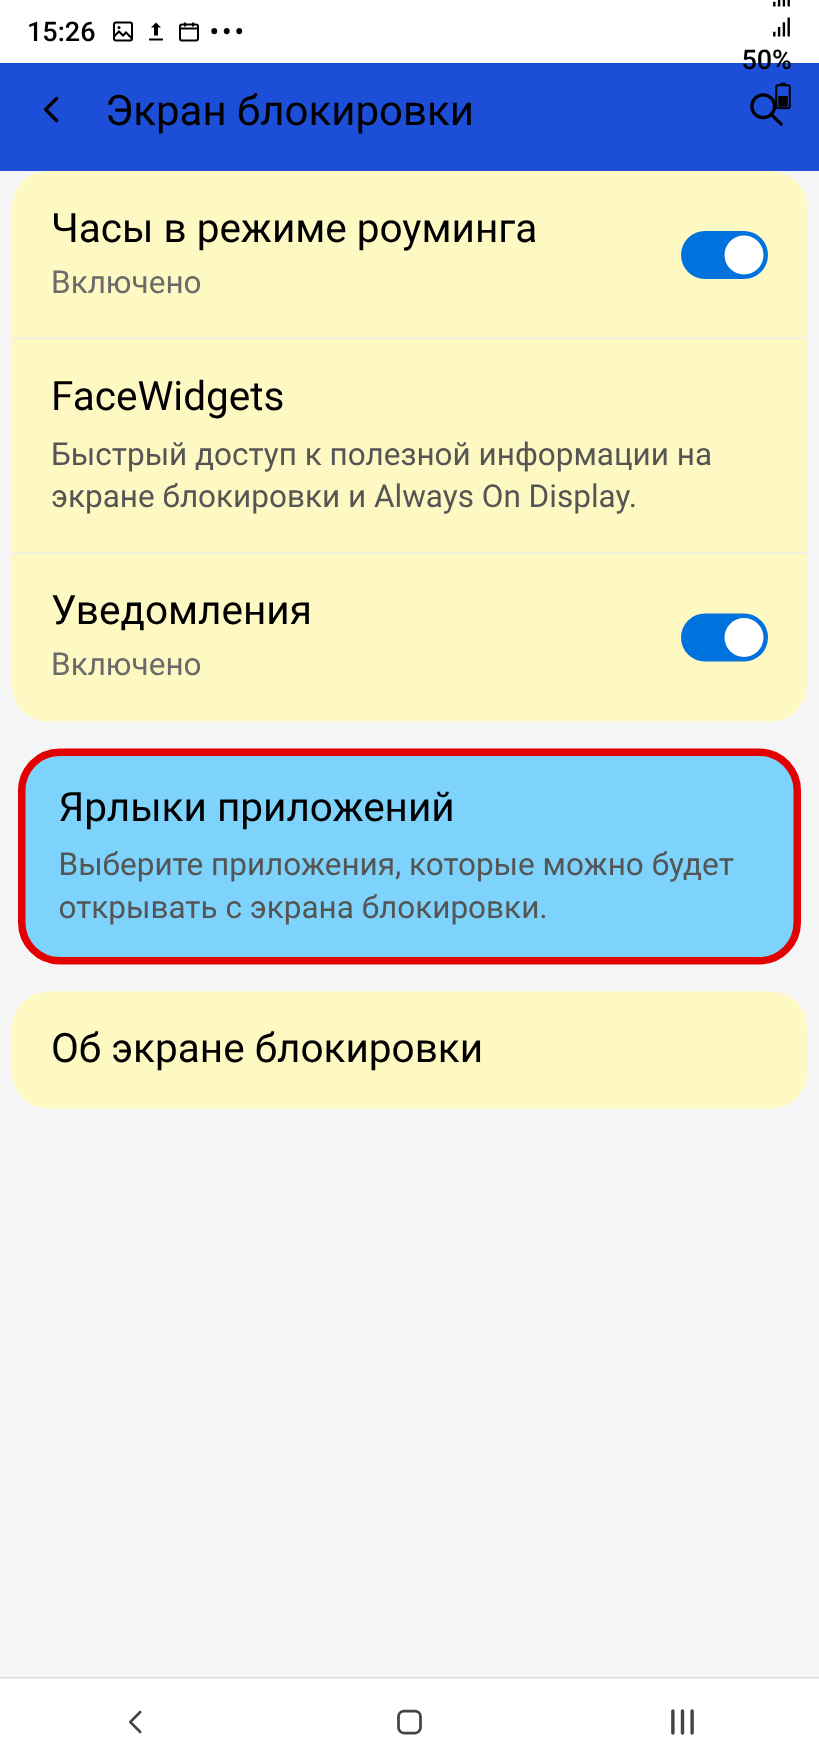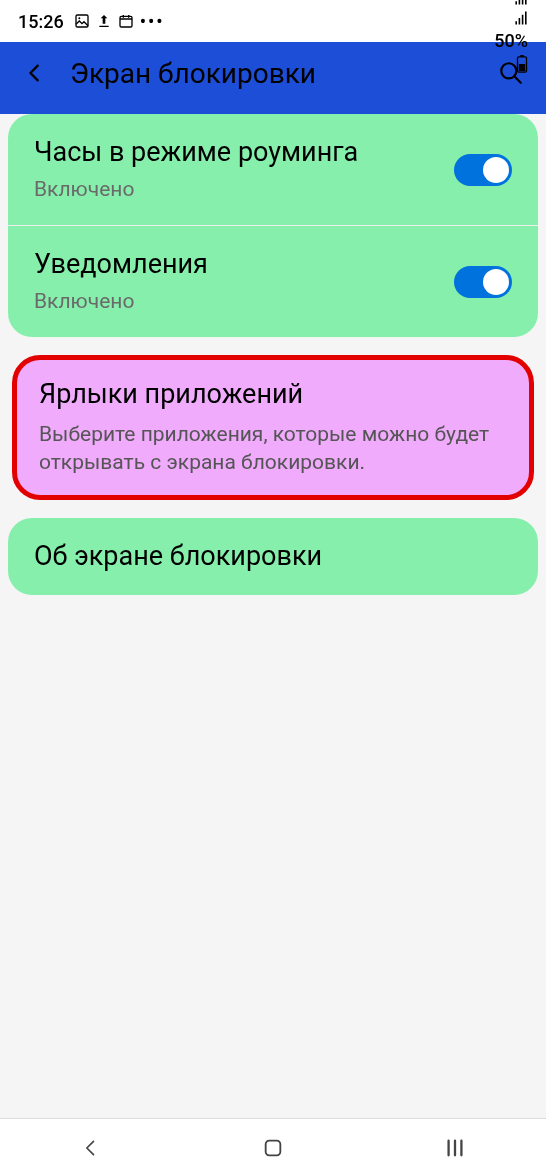--- a/index.html
+++ b/index.html
@@ -44,21 +44,21 @@
     }
     .search-btn {
       width: 34px; height: 34px;
       display: flex; align-items: center; justify-content: center;
       cursor: pointer;
     }
     .content {
       padding: 0 8px;
     }
     .card {
-      background: #86efac;
+      background: #fef9c3;
       border-radius: 24px;
       margin-bottom: 18px;
       overflow: hidden;
     }
     .item {
       padding: 22px 26px;
       border-bottom: 1px solid #eee;
       display: flex;
       align-items: center;
       gap: 16px;
@@ -96,21 +96,21 @@
       position: absolute;
       width: 26px; height: 26px;
       background: #fff;
       border-radius: 50%;
       top: 3px; right: 3px;
     }
     .highlighted {
       border: 5px solid #e30000;
       border-radius: 28px;
       margin: 0 4px 18px;
-      background: #f0abfc;
+      background: #7dd3fc;
     }
     .highlighted .item { border-bottom: none; padding: 18px 22px; }
     .nav-bar {
       position: absolute;
       bottom: 0; left: 0; right: 0;
       height: 58px;
       display: flex;
       justify-content: space-around;
       align-items: center;
       background: #fff;
@@ -182,20 +182,26 @@
   <div class="card">
     <div class="item">
       <div class="item-text">
         <div class="item-title">Часы в режиме роуминга</div>
         <div class="item-sub">Включено</div>
       </div>
       <div class="toggle"></div>
     </div>
     <div class="item">
       <div class="item-text">
+        <div class="item-title">FaceWidgets</div>
+        <div class="item-desc">Быстрый доступ к полезной информации на экране блокировки и Always On Display.</div>
+      </div>
+    </div>
+    <div class="item">
+      <div class="item-text">
         <div class="item-title">Уведомления</div>
         <div class="item-sub">Включено</div>
       </div>
       <div class="toggle"></div>
     </div>
   </div>
 
   <div class="highlighted">
     <div class="item">
       <div class="item-text">

